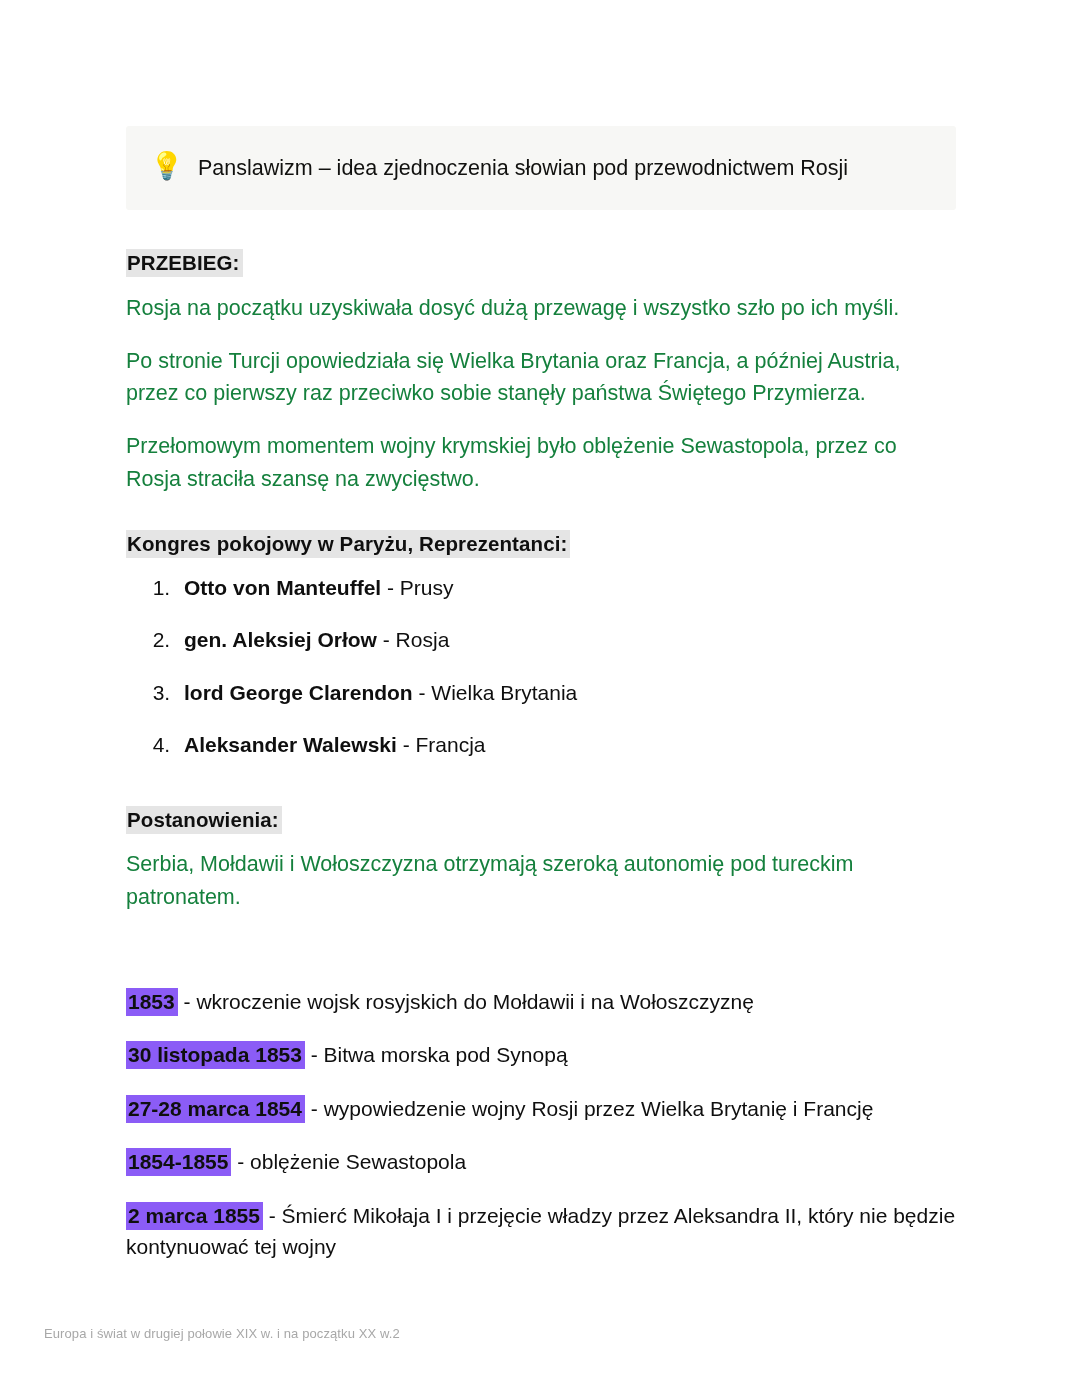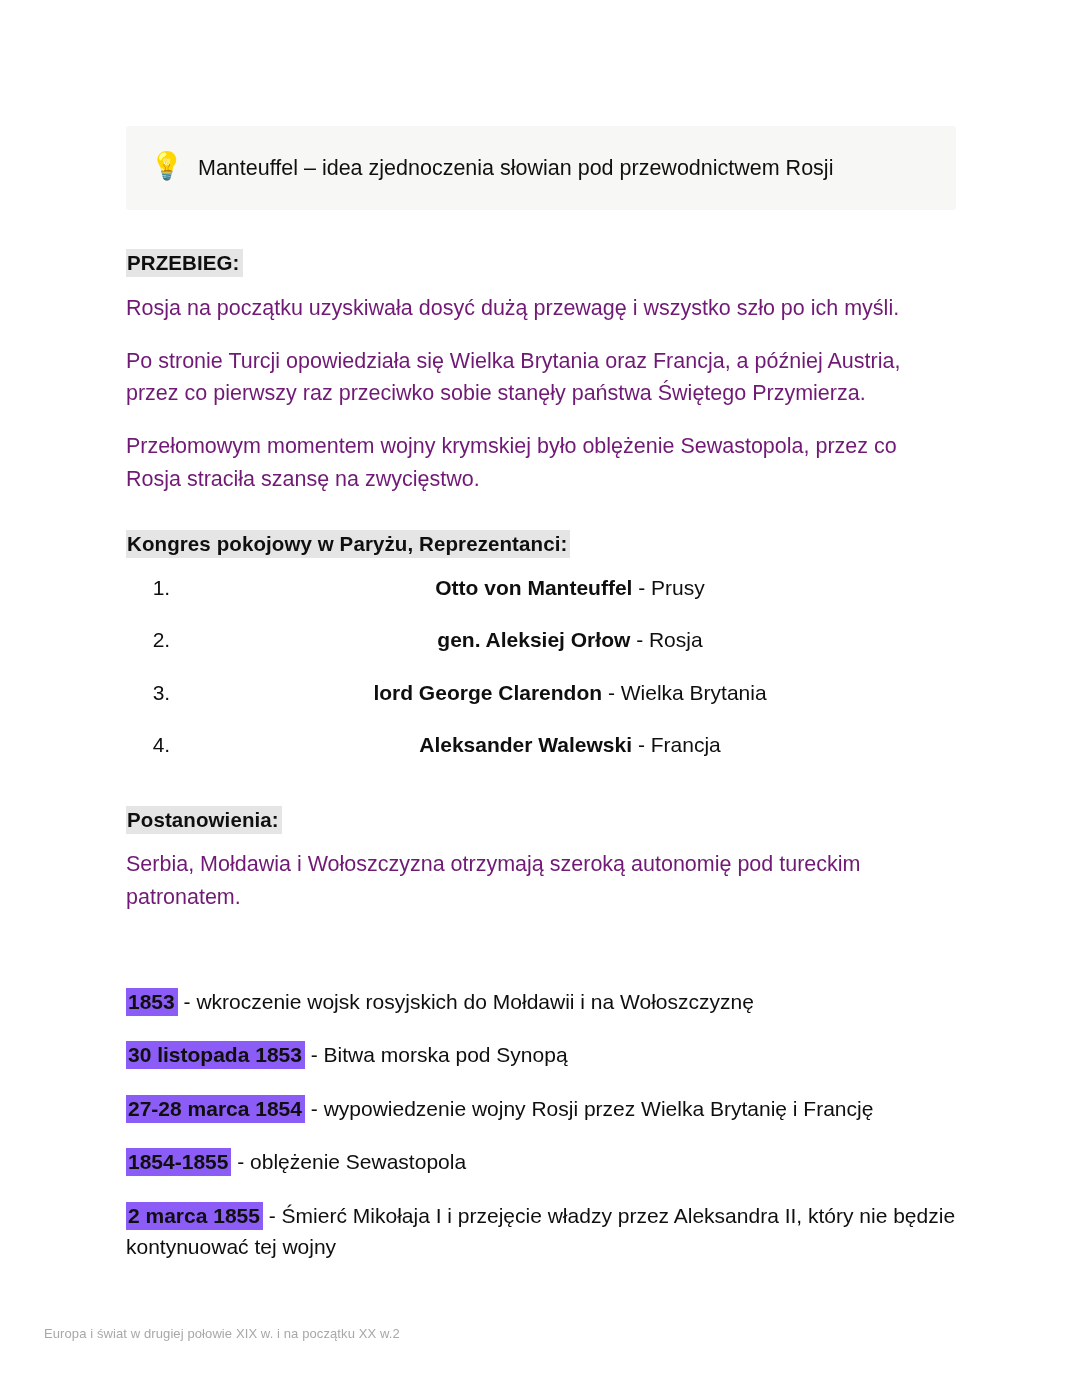--- a/index.html
+++ b/index.html
@@ -70,30 +70,29 @@
     padding: 2px 3px 3px 1px;
     box-decoration-break: clone;
     -webkit-box-decoration-break: clone;
   }
 
   
   p.body {
     font-size: 21.5px;
     line-height: 1.52;
     margin: 0 0 20px 0;
-    color: #701a75;
+    color: #15803d;
   }
   p.body:last-child { margin-bottom: 0; }
 
   
   ol.rep-list {
     margin: 4px 0 18px 0;
     padding-left: 50px;
     list-style-position: outside;
-    text-align: center;
   }
   ol.rep-list li {
     font-size: 21px;
     line-height: 1.45;
     margin-bottom: 22px;
     padding-left: 8px;
   }
   ol.rep-list li:last-child { margin-bottom: 0; }
   ol.rep-list li .name { font-weight: bold; }
   ol.rep-list li .country { font-weight: normal; }
@@ -132,21 +131,21 @@
   .footer .page-num { color: #a8a8a8; }
 </style>
 </head>
 <body>
 
 <div class="page">
   <div class="content">
 
     <div class="callout">
       <span class="callout-icon">💡</span>
-      <span class="callout-text">Manteuffel – idea zjednoczenia słowian pod przewodnictwem Rosji</span>
+      <span class="callout-text">Panslawizm – idea zjednoczenia słowian pod przewodnictwem Rosji</span>
     </div>
 
     <h2 class="section-heading"><span class="hl">PRZEBIEG:</span></h2>
 
     <p class="body">Rosja na początku uzyskiwała dosyć dużą przewagę i wszystko szło po ich myśli.</p>
     <p class="body">Po stronie Turcji opowiedziała się Wielka Brytania oraz Francja, a później Austria, przez co pierwszy raz przeciwko sobie stanęły państwa Świętego Przymierza.</p>
     <p class="body">Przełomowym momentem wojny krymskiej było oblężenie Sewastopola, przez co Rosja straciła szansę na zwycięstwo.</p>
 
     <div class="block-gap-sm"></div>
 
@@ -156,21 +155,21 @@
       <li><span class="name">Otto von Manteuffel</span><span class="country"> - Prusy</span></li>
       <li><span class="name">gen. Aleksiej Orłow</span><span class="country"> - Rosja</span></li>
       <li><span class="name">lord George Clarendon</span><span class="country"> - Wielka Brytania</span></li>
       <li><span class="name">Aleksander Walewski</span><span class="country"> - Francja</span></li>
     </ol>
 
     <div class="block-gap"></div>
 
     <h2 class="section-heading"><span class="hl">Postanowienia:</span></h2>
 
-    <p class="body">Serbia, Mołdawia i Wołoszczyzna otrzymają szeroką autonomię pod tureckim patronatem.</p>
+    <p class="body">Serbia, Mołdawii i Wołoszczyzna otrzymają szeroką autonomię pod tureckim patronatem.</p>
 
     <div class="chrono-gap"></div>
 
 
     <p class="chrono"><span class="date">1853</span><span class="event"> - wkroczenie wojsk rosyjskich do Mołdawii i na Wołoszczyznę</span></p>
     <p class="chrono"><span class="date">30 listopada 1853</span><span class="event"> - Bitwa morska pod Synopą</span></p>
     <p class="chrono"><span class="date">27-28 marca 1854</span><span class="event"> - wypowiedzenie wojny Rosji przez Wielka Brytanię i Francję</span></p>
     <p class="chrono"><span class="date">1854-1855</span><span class="event"> - oblężenie Sewastopola</span></p>
     <p class="chrono"><span class="date">2 marca 1855</span><span class="event"> - Śmierć Mikołaja I i przejęcie władzy przez Aleksandra II, który nie będzie kontynuować tej wojny</span></p>
 

